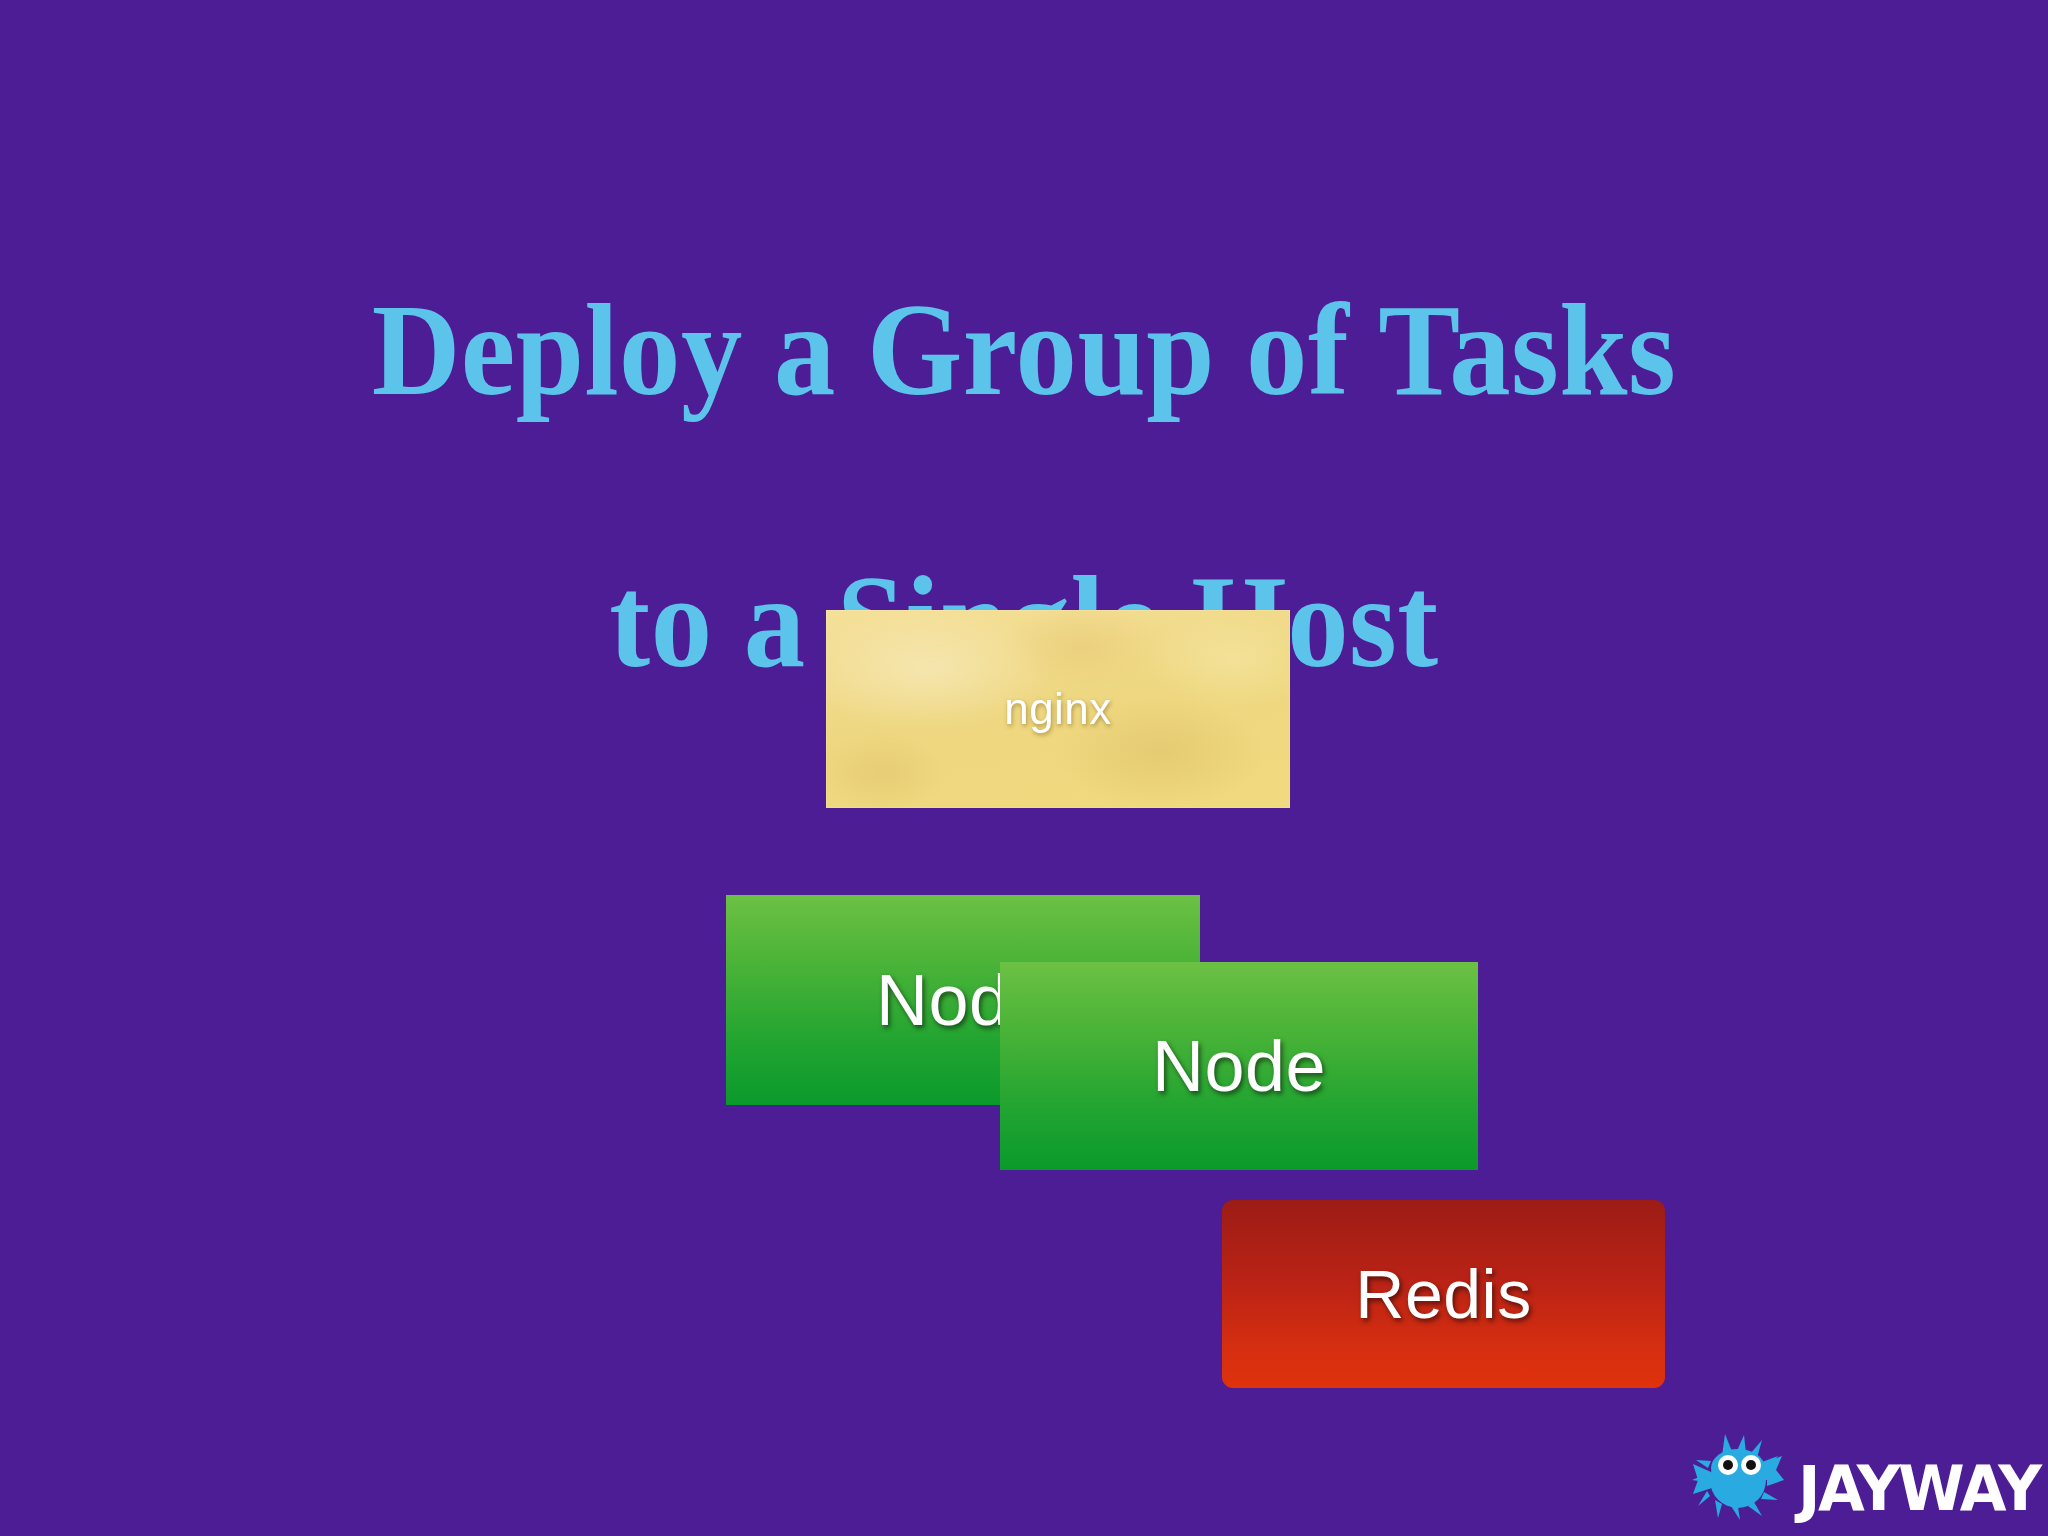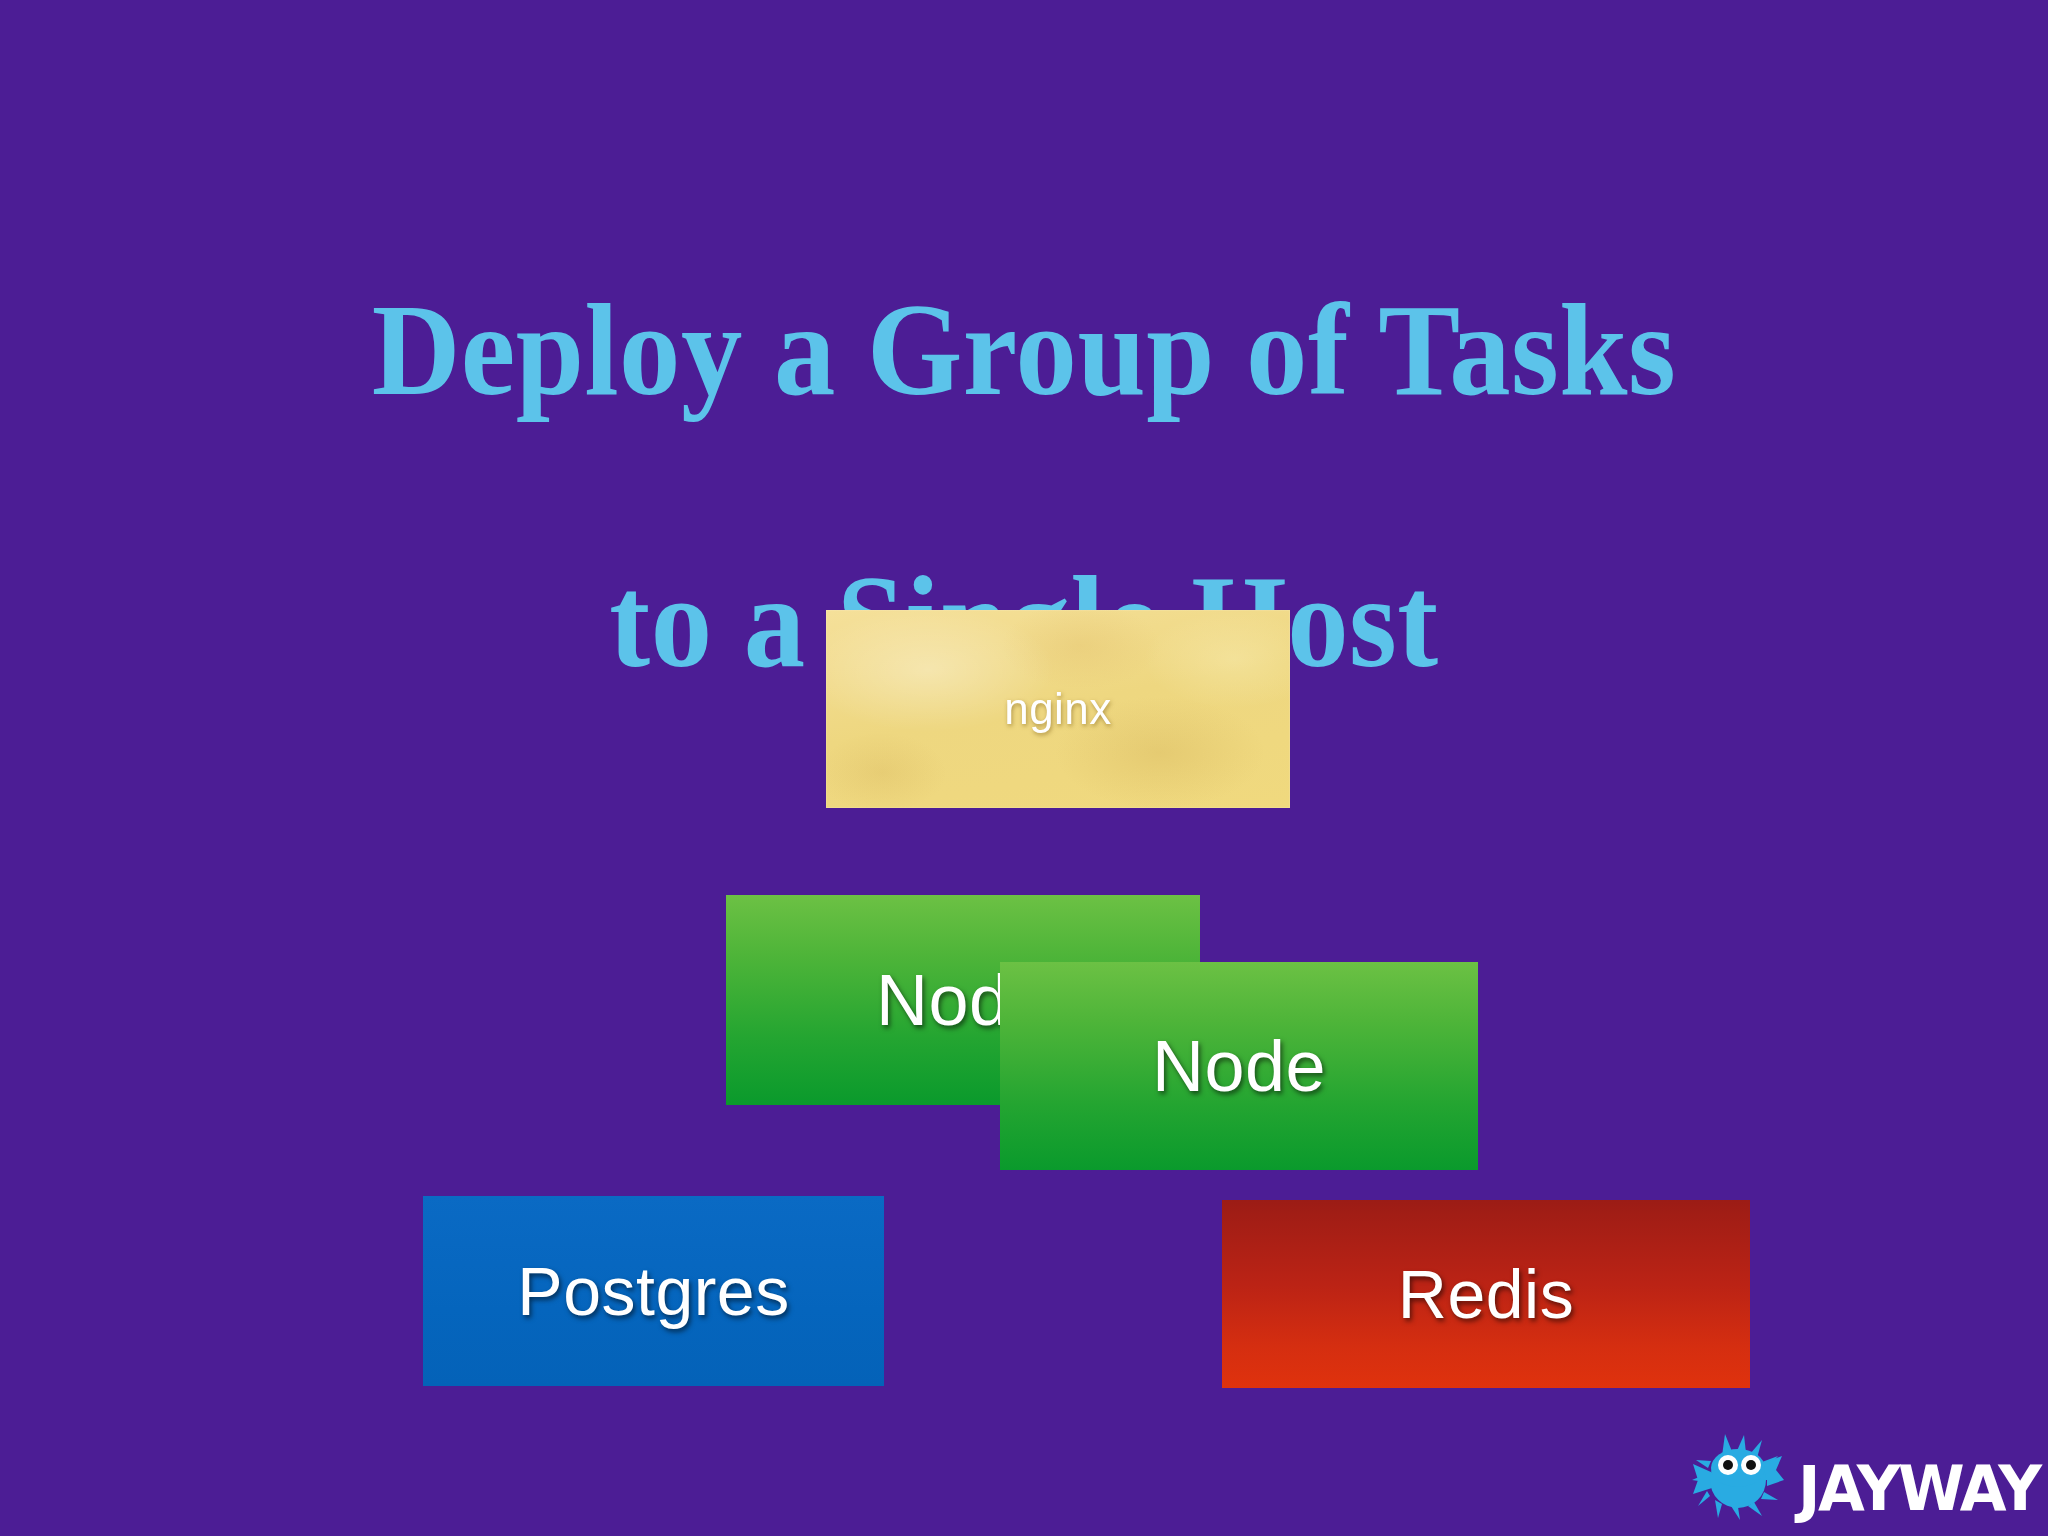--- a/index.html
+++ b/index.html
@@ -99,24 +99,25 @@
     height: 190px;
     font-size: 68px;
     background-color: #0767c0;
     background-image: linear-gradient(to bottom, #0a6ac4 0%, #0565bd 60%, #0462b8 100%);
   }
 
   
   #box-redis {
     left: 1222px;
     top: 1200px;
-    width: 528px;
+    width: 443px;
     height: 188px;
     font-size: 68px;
     background-image: linear-gradient(to bottom, #9c1c15 0%, #bb2315 45%, #d52e10 78%, #df320d 100%);
+    border-radius: 11px;
   }
 
   
   #logo {
     position: absolute;
     left: 1692px;
     top: 1424px;
     width: 330px;
     height: 96px;
     display: flex;
@@ -150,23 +151,20 @@
   </div>
 
   <div class="task-box box-node" id="box-node-back">
     <span class="task-label">Node</span>
   </div>
 
   <div class="task-box box-node" id="box-node-front">
     <span class="task-label">Node</span>
   </div>
 
-  <div class="task-box" id="box-postgres">
-    <span class="task-label">Postgres</span>
-  </div>
 
   <div class="task-box" id="box-redis">
     <span class="task-label">Redis</span>
   </div>
 
   <div id="logo">
     <svg id="logo-fish" viewBox="0 0 96 86">
       <g fill="#29abe2">
 
         <polygon points="30,22 33,0 41,20"></polygon>

